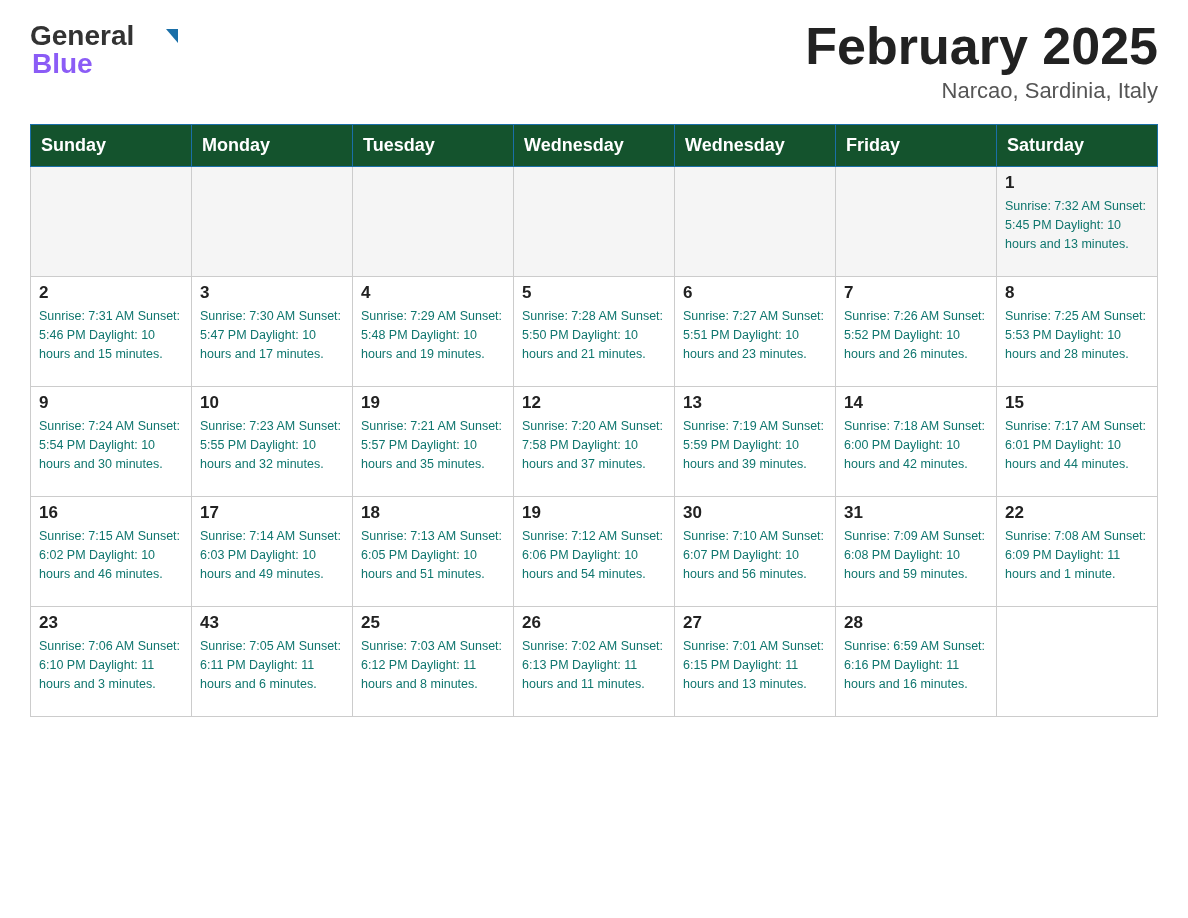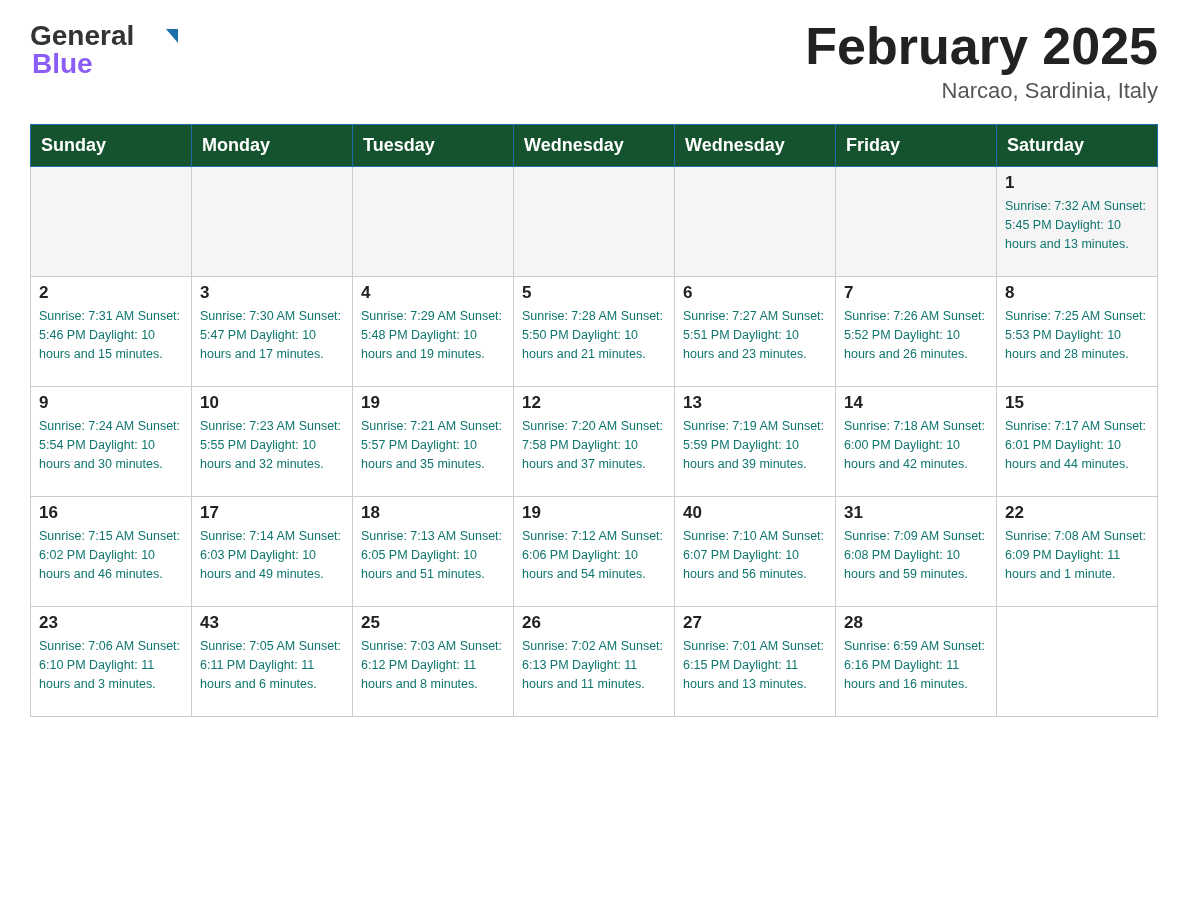--- a/index.html
+++ b/index.html
@@ -259,21 +259,21 @@
 Sunset: 6:05 PM
 Daylight: 10 hours and 51 minutes.</div>
         </td>
         <td>
           <span class="day-number">19</span>
           <div class="day-detail">Sunrise: 7:12 AM
 Sunset: 6:06 PM
 Daylight: 10 hours and 54 minutes.</div>
         </td>
         <td>
-          <span class="day-number">40</span>
+          <span class="day-number">30</span>
           <div class="day-detail">Sunrise: 7:10 AM
 Sunset: 6:07 PM
 Daylight: 10 hours and 56 minutes.</div>
         </td>
         <td>
           <span class="day-number">31</span>
           <div class="day-detail">Sunrise: 7:09 AM
 Sunset: 6:08 PM
 Daylight: 10 hours and 59 minutes.</div>
         </td>

